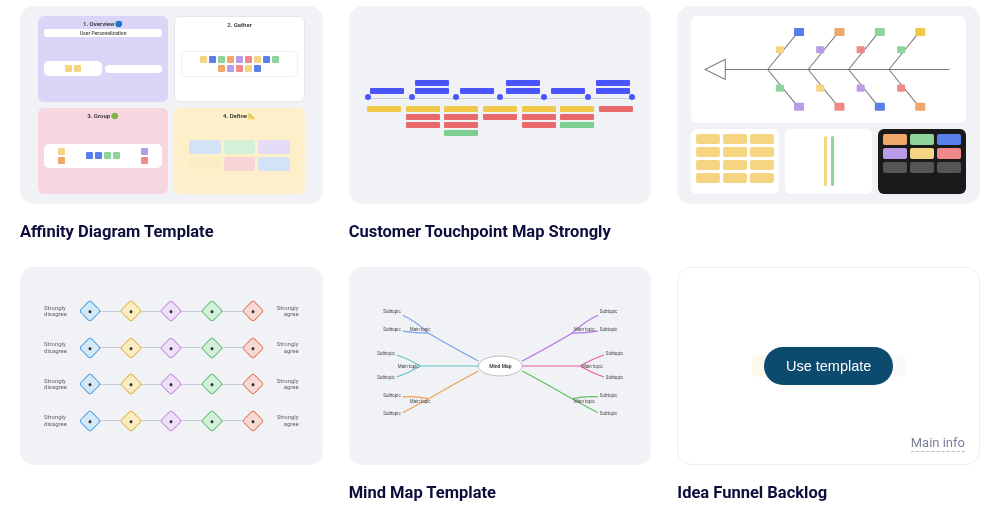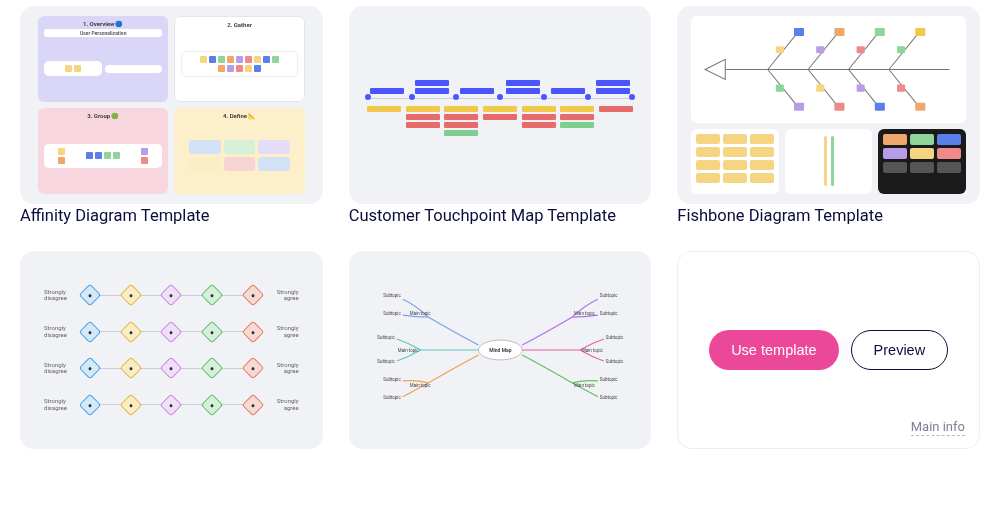--- a/index.html
+++ b/index.html
@@ -19,23 +19,23 @@
       background: #f1f2f5;
       border-radius: 14px;
       height: 198px;
       position: relative;
       overflow: hidden;
       display: flex;
       align-items: center;
       justify-content: center;
     }
     .title {
-      margin-top: 2px;
+      margin-top: 18px;
       font-size: 16.5px;
-      font-weight: 400;
+      font-weight: 700;
       color: #0b0d3a;
     }
     
     .thumb.hover { background: #ffffff; border: 1px solid #eceef3; }
     .hover-inner {
       width: 100%; height: 100%;
       display: flex; flex-direction: column;
       align-items: center; justify-content: center;
       position: relative;
     }
@@ -50,21 +50,21 @@
     }
     .buttons { display: flex; gap: 12px; z-index: 2; }
     .btn {
       padding: 11px 22px;
       border-radius: 999px;
       font-size: 14.5px;
       font-weight: 500;
       cursor: pointer;
       border: none;
     }
-    .btn-primary { background: #ec4899; color: #fff; }
+    .btn-primary { background: #0c4a6e; color: #fff; }
     .btn-secondary { background: #fff; color: #0b0d3a; border: 1.5px solid #0b0d3a; }
     .more-info {
       position: absolute; right: 14px; bottom: 12px;
       font-size: 13px; color: #7c7f97;
       border-bottom: 1px dashed #b7b9c9;
       padding-bottom: 1px;
       cursor: pointer;
     }
 
     
@@ -270,21 +270,21 @@
               <div class="bar y"></div>
               <div class="bar r"></div>
               <div class="bar g"></div>
             </div>
           <div class="stack">
               <div class="bar r"></div>
             </div>
         </div>
       </div>
     </div>
-    <div class="title">Customer Touchpoint Map Template</div>
+    <div class="title">Customer Touchpoint Map Strongly</div>
   </div>
 
   <div class="card">
     <div class="thumb">
       <div class="fish">
         <div class="fish-top">
           <svg class="fish-svg" viewBox="0 0 260 90">
             <polygon points="8,45 28,35 28,55" fill="none" stroke="#777" stroke-width="1"></polygon>
             <line x1="28" y1="45" x2="250" y2="45" stroke="#777" stroke-width="1"></line>
             <g stroke="#777" stroke-width="1">
@@ -347,21 +347,20 @@
                 <div class="sq" style="background:#f5d582"></div>
                 <div class="sq" style="background:#f08a8a"></div>
             <div class="sq" style="background:#555"></div>
                 <div class="sq" style="background:#555"></div>
                 <div class="sq" style="background:#555"></div>
           </div>
             </div>
         </div>
       </div>
     </div>
-    <div class="title">Fishbone Diagram Template</div>
   </div>
 
   <div class="card">
     <div class="thumb">
       <div class="lik">
         <div class="lik-row">
             <div class="lik-lab">Strongly disagree</div>
             <div class="lik-line">
               <div class="node n1"></div>
               <div class="node n2"></div>
@@ -450,35 +449,36 @@
             <text x="70" y="40" text-anchor="end">Main topic</text>
               <text x="58" y="77" text-anchor="end">Main topic</text>
               <text x="70" y="112" text-anchor="end">Main topic</text>
             <text x="214" y="40">Main topic</text>
               <text x="222" y="77">Main topic</text>
               <text x="214" y="112">Main topic</text>
           </g>
         </svg>
       </div>
     </div>
+    <div class="title">Mind Map Template</div>
   </div>
 
   <div class="card">
     <div class="thumb hover">
       <div class="hover-inner">
         <div class="faint-bg">
           <div class="faint-rects">
             <div style="background:#f7e8b8"></div>
             <div style="background:#f7c7c0"></div>
             <div style="background:#e8e8f7;opacity:.6"></div>
             <div style="background:#d8d8f0;opacity:.4"></div>
           </div>
         </div>
         <div class="buttons">
           <button class="btn btn-primary">Use template</button>
-          <button class="btn btn-secondary">Preview</button>
         </div>
         <div class="more-info">Main info</div>
       </div>
     </div>
+    <div class="title">Idea Funnel Backlog</div>
   </div>
 
 </div>
 
 </body></html>

